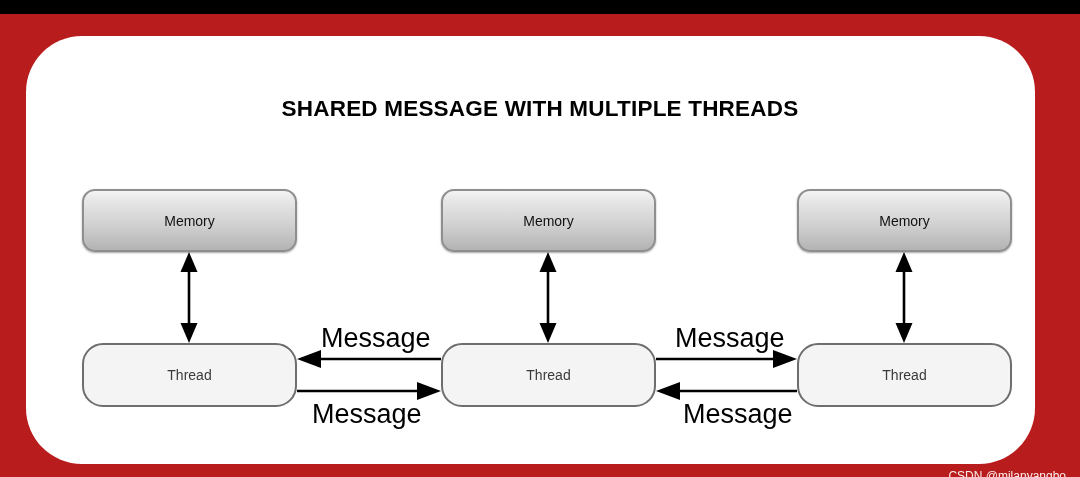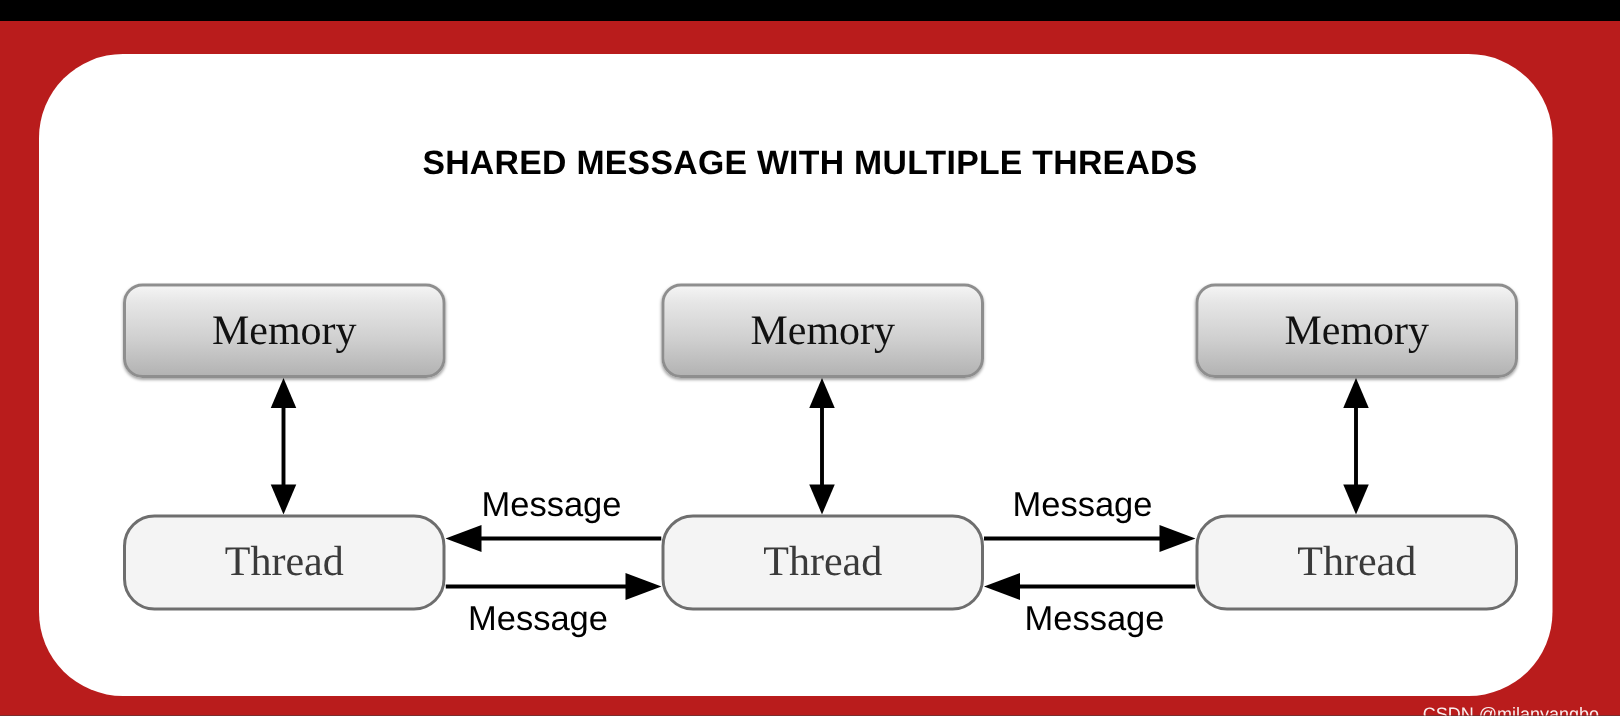--- a/index.html
+++ b/index.html
@@ -48,23 +48,23 @@
   }
 
   
   .node {
     position: absolute;
     box-sizing: border-box;
     border-radius: 13px;
     display: flex;
     align-items: center;
     justify-content: center;
-    font-size: 28px;
+    font-size: 14px;
     color: #333333;
-    font-family: Liberation Serif, serif;
+    font-family: Liberation Sans, sans-serif;
   }
 
   .memory-box {
     width: 215px;
     height: 63px;
     border: 2px solid #8e8e8e;
     background: linear-gradient(to bottom, #f4f4f4 0%, #e6e6e6 18%, #cfcfcf 60%, #b3b3b3 100%);
     color: #111111;
     box-shadow: 0 1px 2px rgba(0,0,0,0.35);
   }
@@ -104,21 +104,21 @@
   
   .hA-top    { left: 297px; top: 332px; width: 144px; }
   .hA-bottom { left: 297px; top: 364px; width: 144px; }
   
   .hB-top    { left: 656px; top: 332px; width: 141px; }
   .hB-bottom { left: 656px; top: 364px; width: 141px; }
 
   
   .msg-label {
     position: absolute;
-    font-size: 23px;
+    font-size: 27px;
     color: #000000;
     white-space: nowrap;
     font-family: "Liberation Sans", sans-serif;
   }
   .msgA-top    { left: 321px; top: 309px; }
   .msgA-bottom { left: 312px; top: 385px; }
   .msgB-top    { left: 675px; top: 309px; }
   .msgB-bottom { left: 683px; top: 385px; }
 
   

